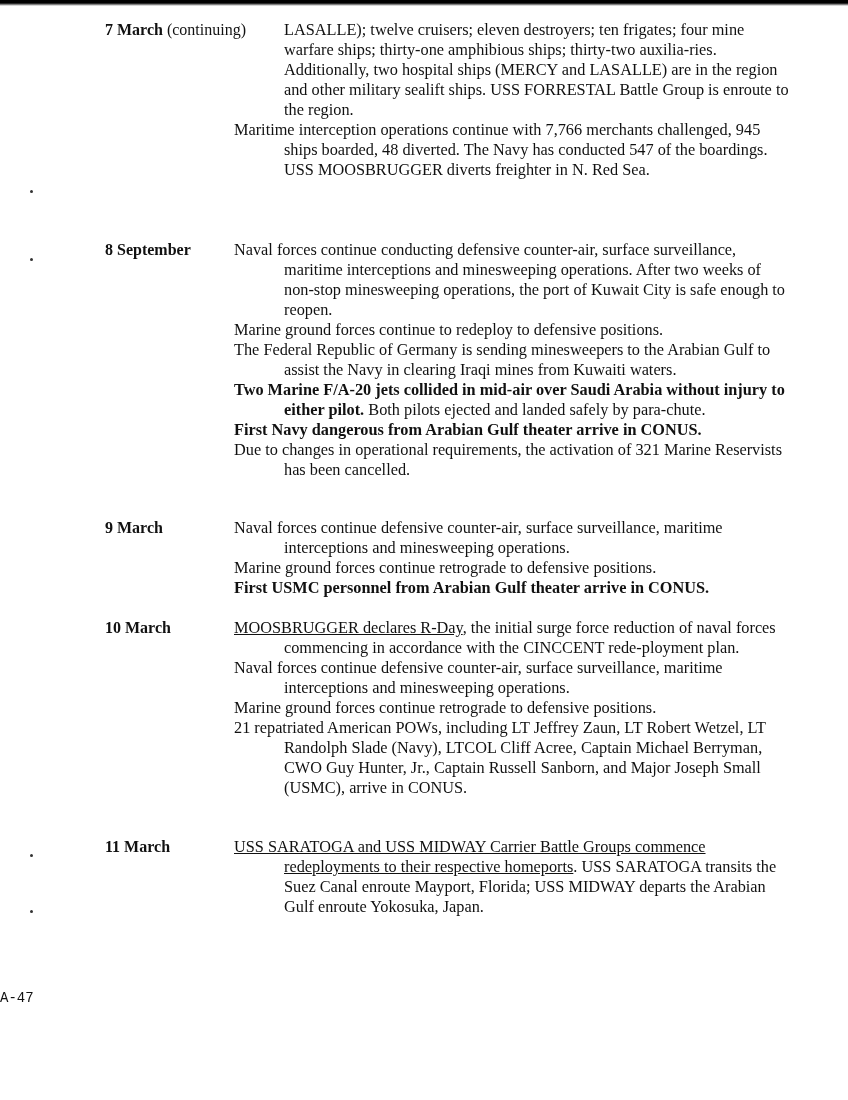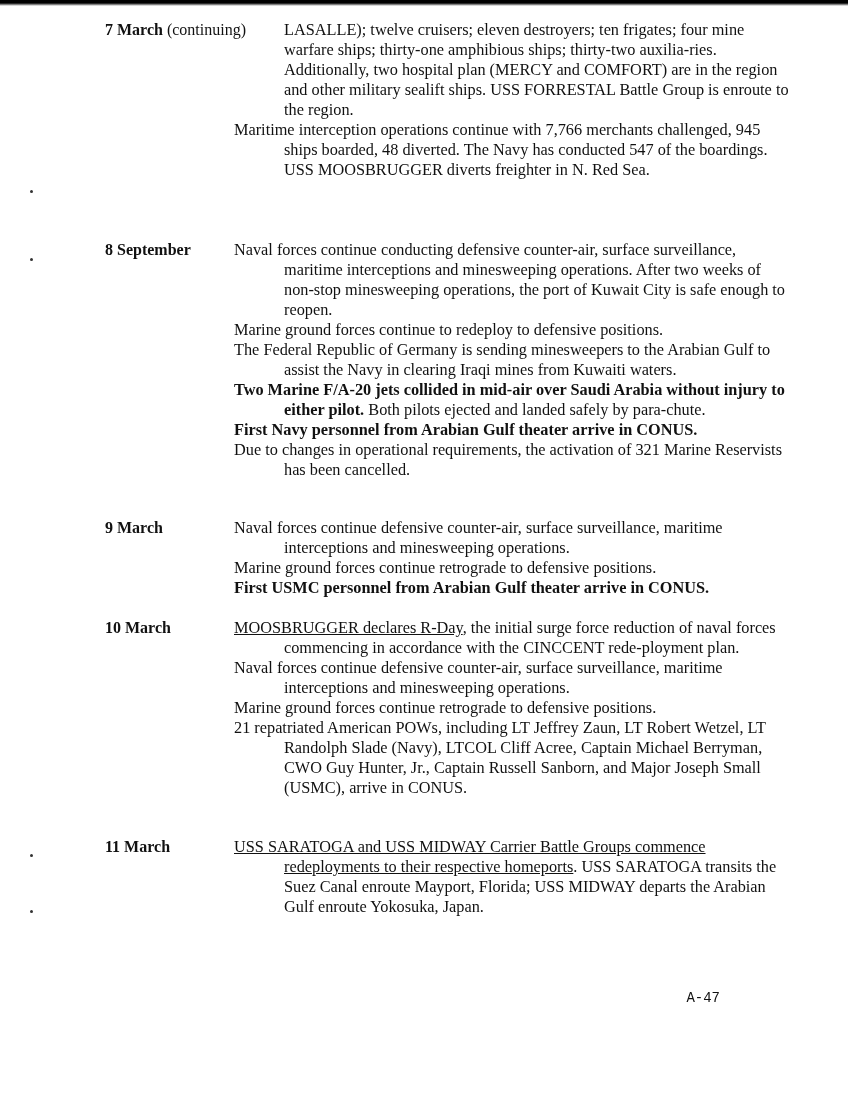--- a/index.html
+++ b/index.html
@@ -21,46 +21,46 @@
   .body { position: absolute; left: 234px; width: 560px; }
   .para {
     font-size: 16.3px; line-height: 20px;
     padding-left: 50px; text-indent: -50px;
     margin: 0;
   }
   .para.cont { padding-left: 50px; text-indent: 0; }
   .bold { font-weight: bold; }
   .ul { text-decoration: underline; }
   .page-num {
-    position: absolute; left: 0; width: 720px; top: 990px; text-align: right;
+    position: absolute; left: 0; width: 720px; top: 990px; text-align: left;
     font-family: "Liberation Mono", "DejaVu Sans Mono", monospace; font-size: 14px;
   }
   .speck { position: absolute; width: 3px; height: 3px; background: #333; border-radius: 50%; }
 </style>
 </head>
 <body>
 
 <div class="top-rule"></div>
 
 <div class="entry" style="top:20px">
   <div class="date"><b>7 March</b><span> (continuing)</span></div>
   <div class="body">
-      <p class="para cont"><span>LASALLE); twelve cruisers; eleven destroyers; ten frigates; four mine warfare ships; thirty-one amphibious ships; thirty-two auxilia-ries. Additionally, two hospital plan (MERCY and COMFORT) are in the region and other military sealift ships. USS FORRESTAL Battle Group is enroute to the region.</span></p>
+      <p class="para cont"><span>LASALLE); twelve cruisers; eleven destroyers; ten frigates; four mine warfare ships; thirty-one amphibious ships; thirty-two auxilia-ries. Additionally, two hospital ships (MERCY and LASALLE) are in the region and other military sealift ships. USS FORRESTAL Battle Group is enroute to the region.</span></p>
       <p class="para"><span>Maritime interception operations continue with 7,766 merchants challenged, 945 ships boarded, 48 diverted. The Navy has conducted 547 of the boardings. USS MOOSBRUGGER diverts freighter in N. Red Sea.</span></p>
     </div>
 </div>
 
 <div class="entry" style="top:240px">
   <div class="date"><b>8 September</b><span></span></div>
   <div class="body">
       <p class="para"><span>Naval forces continue conducting defensive counter-air, surface surveillance, maritime interceptions and minesweeping operations. After two weeks of non-stop minesweeping operations, the port of Kuwait City is safe enough to reopen.</span></p>
       <p class="para"><span>Marine ground forces continue to redeploy to defensive positions.</span></p>
       <p class="para"><span>The Federal Republic of Germany is sending minesweepers to the Arabian Gulf to assist the Navy in clearing Iraqi mines from Kuwaiti waters.</span></p>
       <p class="para"><span class="bold">Two Marine F/A-20 jets collided in mid-air over Saudi Arabia without injury to either pilot.</span><span> Both pilots ejected and landed safely by para-chute.</span></p>
-      <p class="para"><span class="bold">First Navy personnel from Arabian Gulf theater arrive in CONUS.</span></p>
+      <p class="para"><span class="bold">First Navy dangerous from Arabian Gulf theater arrive in CONUS.</span></p>
       <p class="para"><span>Due to changes in operational requirements, the activation of 321 Marine Reservists has been cancelled.</span></p>
     </div>
 </div>
 
 <div class="entry" style="top:518px">
   <div class="date"><b>9 March</b><span></span></div>
   <div class="body">
       <p class="para"><span>Naval forces continue defensive counter-air, surface surveillance, maritime interceptions and minesweeping operations.</span></p>
       <p class="para"><span>Marine ground forces continue retrograde to defensive positions.</span></p>
       <p class="para"><span class="bold">First USMC personnel from Arabian Gulf theater arrive in CONUS.</span></p>

